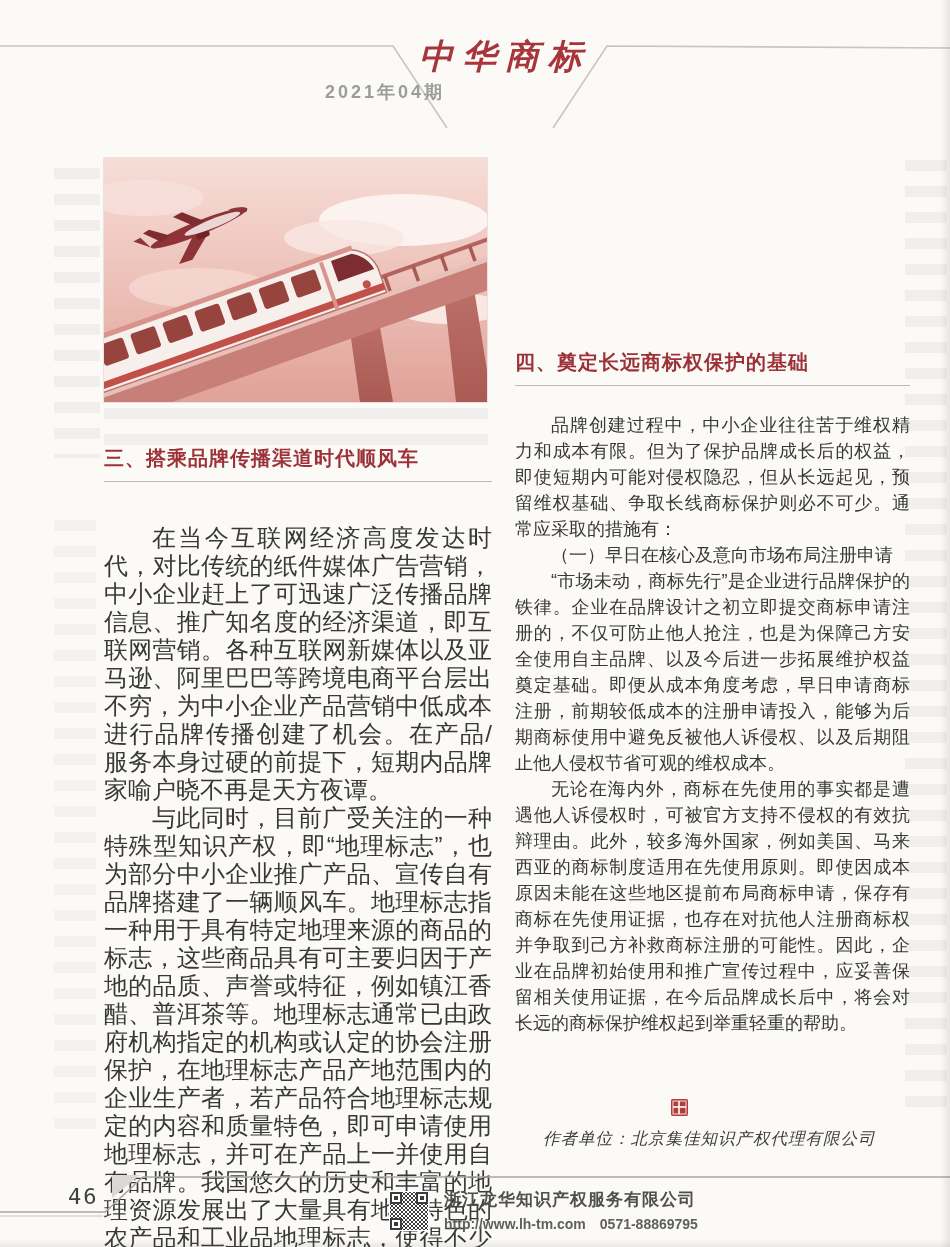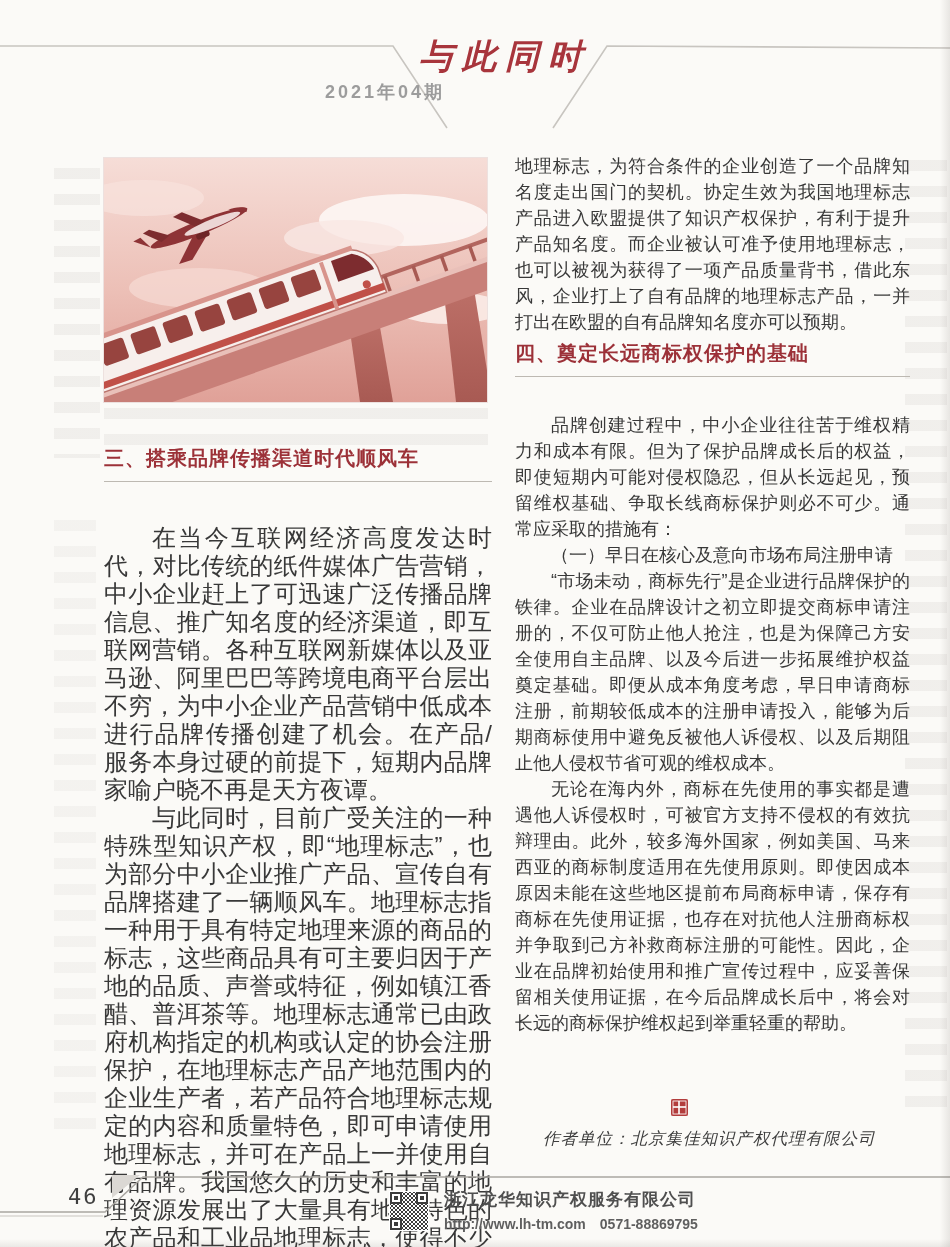--- a/index.html
+++ b/index.html
@@ -34,21 +34,21 @@
   .left-col-text{left:104px;top:524px;width:388px;font-size:24px;line-height:28px;}
   .right-cont{left:515px;top:153px;width:395px;font-size:18px;line-height:26px;text-align:justify;}
   .right-cont p{margin:0;text-indent:0;}
   .right-col-text{left:515px;top:412px;width:395px;font-size:18px;line-height:26px;}
 
   .sec-head{
     position:absolute;font-weight:bold;font-size:20px;letter-spacing:1px;
     color:#9c3138;padding-bottom:9px;border-bottom:1px solid #bdb9b2;
   }
   .sec-head-3{left:104px;top:445px;width:388px;}
-  .sec-head-4{left:515px;top:340px;width:395px;}
+  .sec-head-4{left:515px;top:349px;width:395px;}
 
   .author{
     position:absolute;left:515px;top:1128px;width:395px;
     font-family:"DejaVu Serif",serif;font-style:italic;
     font-size:16.5px;color:#3e3e3e;padding-left:28px;letter-spacing:1px;
   }
 
   .seal{position:absolute;left:671px;top:1099px;width:17px;height:17px;
     background:#b23c3c;border-radius:2px;
     box-shadow:inset 0 0 0 1.5px #b23c3c, inset 0 0 0 2.5px rgba(255,255,255,.85);}
@@ -78,21 +78,21 @@
 </head>
 <body>
 
 <div class="page">
 
   <svg class="deco" style="top:0" width="950" height="140">
     <polyline points="0,46 393,46 447,128" fill="none" stroke="#c8c5c0" stroke-width="1.6"></polyline>
     <polyline points="553,128 607,46 950,48" fill="none" stroke="#c8c5c0" stroke-width="1.6"></polyline>
   </svg>
 
-  <div class="mag-title">与此同时</div>
+  <div class="mag-title">中华商标</div>
   <div class="issue">2021年04期</div>
 
   <div class="ghost g1"></div>
   <div class="ghost g2"></div>
   <div class="ghost g3"></div>
   <div class="ghost g4"></div>
 
   <svg class="hero" viewBox="0 0 383 244">
     <defs>
       <linearGradient id="sky" x1="0" y1="0" x2="0" y2="1">
@@ -164,23 +164,20 @@
       </g>
     </g>
   </svg>
 
   <div class="sec-head sec-head-3">三、搭乘品牌传播渠道时代顺风车</div>
   <div class="col left-col-text">
     <p>在当今互联网经济高度发达时代，对比传统的纸件媒体广告营销，中小企业赶上了可迅速广泛传播品牌信息、推广知名度的经济渠道，即互联网营销。各种互联网新媒体以及亚马逊、阿里巴巴等跨境电商平台层出不穷，为中小企业产品营销中低成本进行品牌传播创建了机会。在产品/服务本身过硬的前提下，短期内品牌家喻户晓不再是天方夜谭。</p>
     <p>与此同时，目前广受关注的一种特殊型知识产权，即“地理标志”，也为部分中小企业推广产品、宣传自有品牌搭建了一辆顺风车。地理标志指一种用于具有特定地理来源的商品的标志，这些商品具有可主要归因于产地的品质、声誉或特征，例如镇江香醋、普洱茶等。地理标志通常已由政府机构指定的机构或认定的协会注册保护，在地理标志产品产地范围内的企业生产者，若产品符合地理标志规定的内容和质量特色，即可申请使用地理标志，并可在产品上一并使用自有品牌。我国悠久的历史和丰富的地理资源发展出了大量具有地方特色的农产品和工业品地理标志，使得不少产品产地范围内的中小企业使用地理标志并发展自有品牌具备了可行性。而当前，火热的地理标志保护环境更尤其对企业有利：2021年3月1日，《中欧地理标志协定》正式生效，中欧双方互认地理标志超过500个，包括绍兴酒、六安瓜片、安溪铁观音等一系列中国</p>
   </div>
 
-  <div class="col right-cont">
-    <p>地理标志，为符合条件的企业创造了一个品牌知名度走出国门的契机。协定生效为我国地理标志产品进入欧盟提供了知识产权保护，有利于提升产品知名度。而企业被认可准予使用地理标志，也可以被视为获得了一项产品质量背书，借此东风，企业打上了自有品牌的地理标志产品，一并打出在欧盟的自有品牌知名度亦可以预期。</p>
-  </div>
 
   <div class="sec-head sec-head-4">四、奠定长远商标权保护的基础</div>
 
   <div class="col right-col-text">
     <p>品牌创建过程中，中小企业往往苦于维权精力和成本有限。但为了保护品牌成长后的权益，即使短期内可能对侵权隐忍，但从长远起见，预留维权基础、争取长线商标保护则必不可少。通常应采取的措施有：</p>
     <p>（一）早日在核心及意向市场布局注册申请</p>
     <p>“市场未动，商标先行”是企业进行品牌保护的铁律。企业在品牌设计之初立即提交商标申请注册的，不仅可防止他人抢注，也是为保障己方安全使用自主品牌、以及今后进一步拓展维护权益奠定基础。即便从成本角度考虑，早日申请商标注册，前期较低成本的注册申请投入，能够为后期商标使用中避免反被他人诉侵权、以及后期阻止他人侵权节省可观的维权成本。</p>
     <p>无论在海内外，商标在先使用的事实都是遭遇他人诉侵权时，可被官方支持不侵权的有效抗辩理由。此外，较多海外国家，例如美国、马来西亚的商标制度适用在先使用原则。即使因成本原因未能在这些地区提前布局商标申请，保存有商标在先使用证据，也存在对抗他人注册商标权并争取到己方补救商标注册的可能性。因此，企业在品牌初始使用和推广宣传过程中，应妥善保留相关使用证据，在今后品牌成长后中，将会对长远的商标保护维权起到举重轻重的帮助。</p>
   </div>
 

